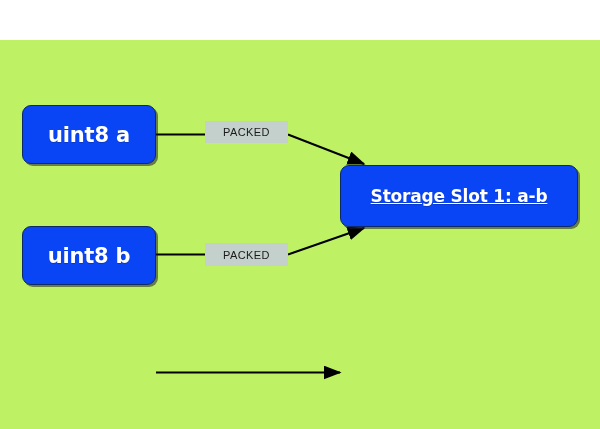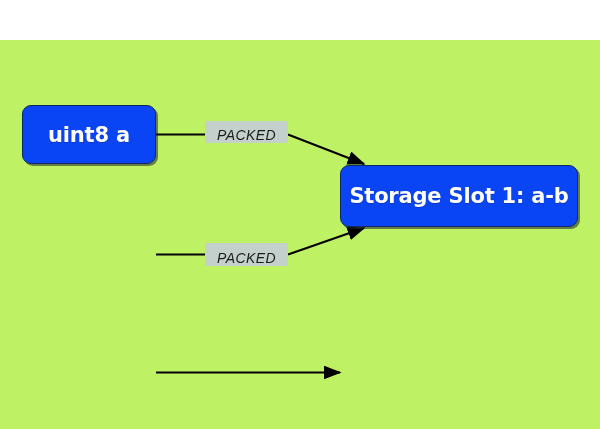--- a/index.html
+++ b/index.html
@@ -37,35 +37,34 @@
     color: #ffffff;
     font-weight: 700;
     letter-spacing: -0.2px;
     text-shadow: 0 1px 0 rgba(0,0,0,0.18);
   }
   .node-label {
     display: block;
     white-space: nowrap;
   }
   .node-var { font-size: 21px; }
-  .node-slot { font-size: 21px; }
+  .node-slot { font-size: 17px; text-decoration: underline; }
 
   .edge-label {
     position: absolute;
     display: flex;
-    align-items: flex-end;
+    align-items: center;
     justify-content: center;
     box-sizing: border-box;
     background: #c3d0cb;
     color: #1a1a1a;
-    font-size: 14px;
+    font-size: 11px;
     font-weight: 400;
     letter-spacing: 0.4px;
     font-family: "Liberation Sans", sans-serif;
-    font-style: italic;
   }
 </style>
 </head>
 <body>
 
 <div id="canvas">
 
   <svg class="edges" viewBox="0 0 600 429" xmlns="http://www.w3.org/2000/svg">
     <defs>
       <marker id="arrowhead" markerWidth="9" markerHeight="7" refX="8.2" refY="3.5" orient="auto" markerUnits="strokeWidth">
@@ -81,20 +80,23 @@
 
     <line x1="288" y1="214.5" x2="364" y2="188" stroke="#000000" stroke-width="2" marker-end="url(#arrowhead)"></line>
 
     <line x1="156" y1="332.5" x2="340" y2="332.5" stroke="#000000" stroke-width="2" marker-end="url(#arrowhead)"></line>
   </svg>
 
   <div class="node node-var" style="left:22px; top:65px; width:134px; height:59px;">
     <span class="node-label">uint8 a</span>
   </div>
 
+  <div class="node node-var" style="left:22px; top:186px; width:134px; height:59px;">
+    <span class="node-label">uint8 b</span>
+  </div>
 
 
   <div class="node node-slot" style="left:340px; top:125px; width:238px; height:62px;">
     <span class="node-label">Storage Slot 1: a-b</span>
   </div>
 
 
   <div class="edge-label" style="left:205px; top:81px; width:83px; height:22px;">
     <span>PACKED</span>
   </div>

